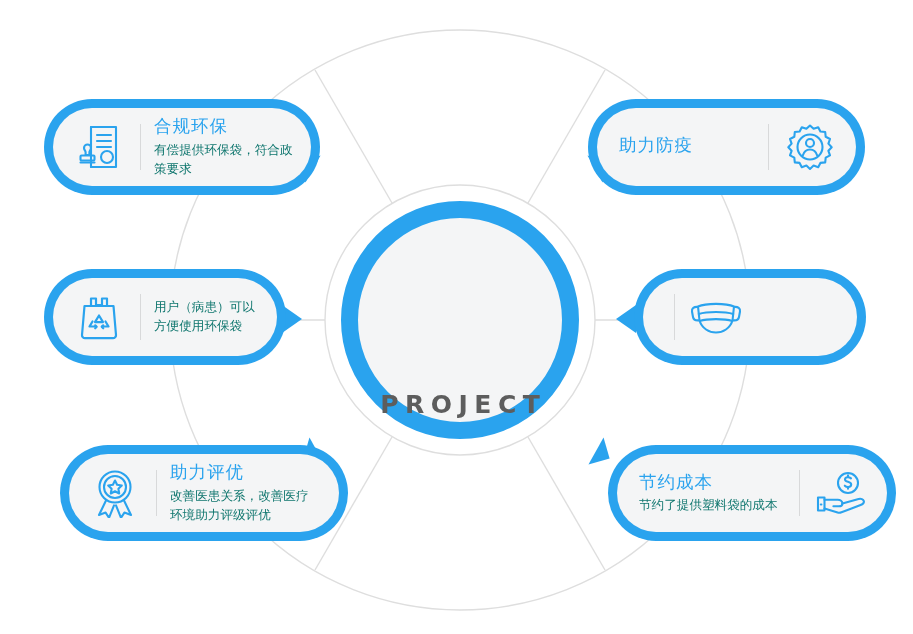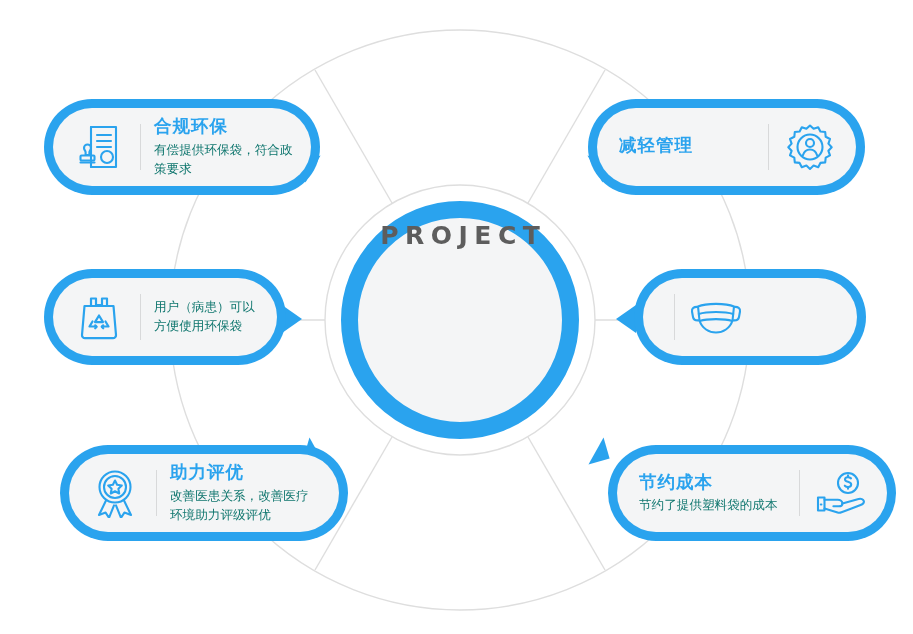--- a/index.html
+++ b/index.html
@@ -20,21 +20,21 @@
   .hub {
     position: absolute;
     left: 341px; top: 201px;
     width: 238px; height: 238px;
     border-radius: 50%;
     background: #f4f5f6;
     border: 17px solid #2aa3ee;
     display: flex;
     flex-direction: column;
     align-items: center;
-    justify-content: space-between;
+    justify-content: flex-end;
     z-index: 6;
   }
   .hub-line {
     color: #5d5d5d;
     font-size: 25px;
     font-weight: bold;
     letter-spacing: 6.5px;
     line-height: 1.42;
     text-indent: 6.5px;
   }
@@ -66,21 +66,21 @@
     flex: 0 0 auto;
     width: 1px;
     align-self: stretch;
     margin: 16px 13px;
     background: #d8d9da;
   }
   .text-box { flex: 1 1 auto; min-width: 0; }
   .card-title {
     color: #2aa3ee;
     font-size: 17.5px;
-    font-weight: bold;
+    font-weight: normal;
     letter-spacing: 1px;
     line-height: 1.35;
     margin-bottom: 2px;
     white-space: nowrap;
   }
   .card-desc {
     color: #0f766e;
     font-size: 12.6px;
     line-height: 1.5;
   }
@@ -199,21 +199,21 @@
       <div class="icon-box">
         <svg class="ico" width="48" height="48" viewBox="0 0 48 48" fill="none" stroke="#2aa3ee" stroke-width="2.1" stroke-linecap="round" stroke-linejoin="round">
           <path d="M24 2.5 l3.6 3.3 4.6-1.6 2.2 4.3 4.8 .5 .5 4.8 4.3 2.2 -1.6 4.6 3.3 3.6 -3.3 3.6 1.6 4.6 -4.3 2.2 -.5 4.8 -4.8 .5 -2.2 4.3 -4.6-1.6 -3.6 3.3 -3.6-3.3 -4.6 1.6 -2.2-4.3 -4.8-.5 -.5-4.8 -4.3-2.2 1.6-4.6 -3.3-3.6 3.3-3.6 -1.6-4.6 4.3-2.2 .5-4.8 4.8-.5 2.2-4.3 4.6 1.6 Z"></path>
           <circle cx="24" cy="24" r="12.5"></circle>
           <circle cx="24" cy="20" r="4"></circle>
           <path d="M16.8 32.5 c1.2-4 3.9-6 7.2-6 s6 2 7.2 6"></path>
         </svg>
       </div>
       <div class="divider"></div>
       <div class="text-box">
-        <div class="card-title">减轻管理</div>
+        <div class="card-title">助力防疫</div>
       </div>
     </div>
   </div>
 
   <div class="card" id="card-3">
     <div class="card-inner">
       <div class="icon-box">
         <svg class="ico" width="40" height="46" viewBox="0 0 40 46" fill="none" stroke="#2aa3ee" stroke-width="2.2" stroke-linecap="round" stroke-linejoin="round">
           <path d="M5.5 12 H34.5 L37 41 a3 3 0 0 1 -3 3.2 H6 a3 3 0 0 1 -3-3.2 Z"></path>
           <path d="M12 12 V4.5 h5 V11 h6 V4.5 h5 V12"></path>

